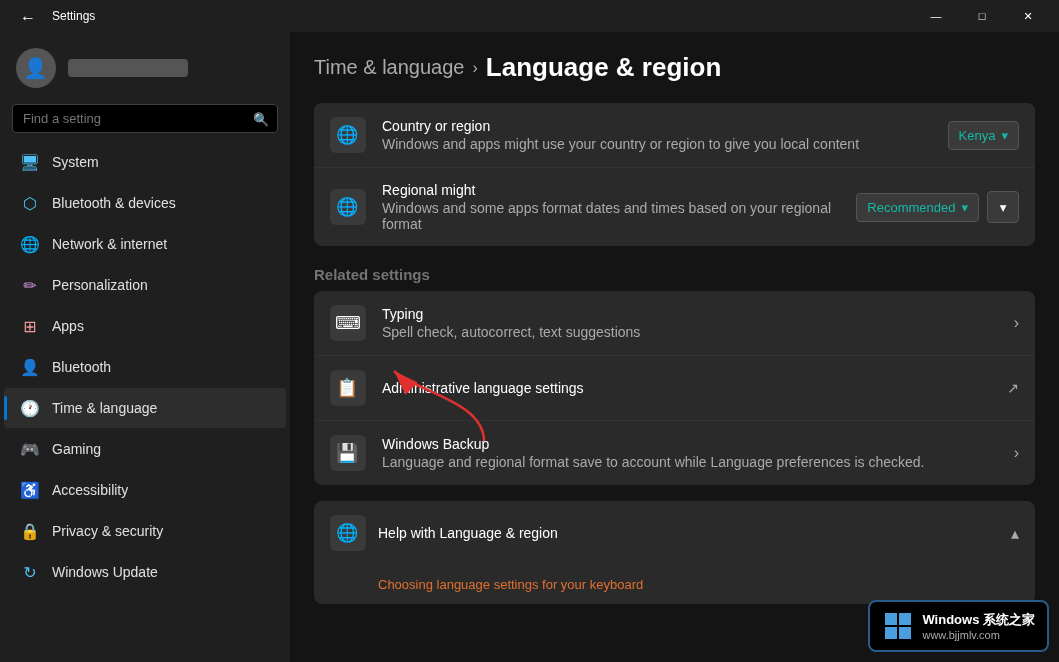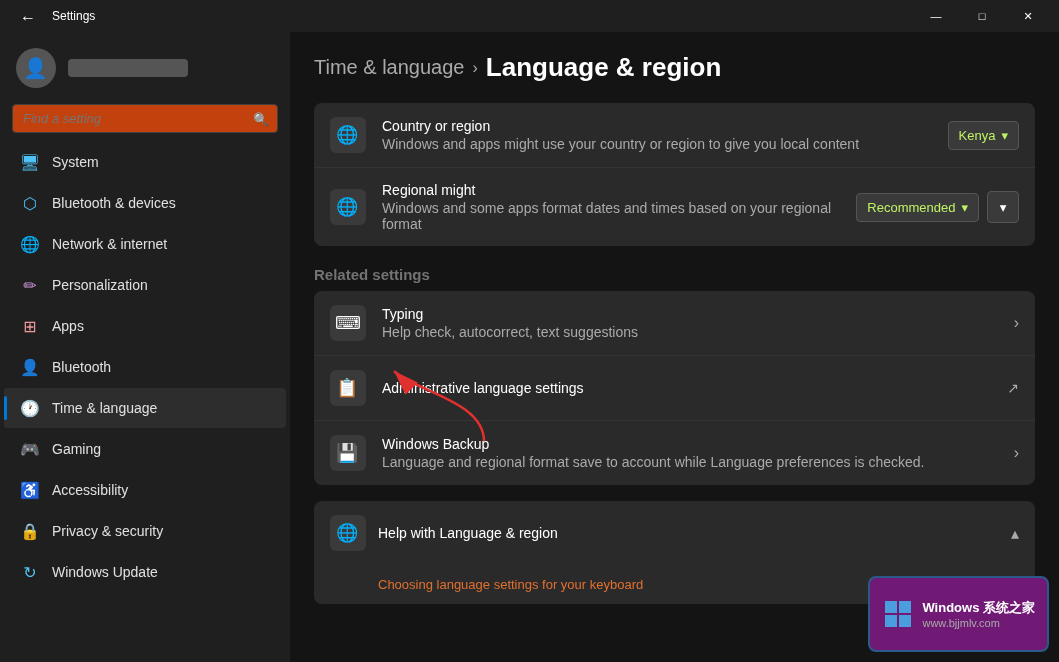--- a/index.html
+++ b/index.html
@@ -86,28 +86,27 @@
       border-radius: 4px;
       width: 120px;
       height: 18px;
     }
     .search-box {
       margin: 4px 12px 8px 12px;
       position: relative;
     }
     .search-input {
       width: 100%;
-      background: #c2410c;
+      background: #000000;
       border: 1px solid #404040;
       border-radius: 4px;
       padding: 6px 32px 6px 10px;
       color: #ccc;
       font-size: 13px;
       outline: none;
-      font-style: italic;
     }
     .search-icon-wrap {
       position: absolute;
       right: 8px;
       top: 50%;
       transform: translateY(-50%);
       color: #aaa;
       font-size: 13px;
     }
     .nav-item {
@@ -232,21 +231,21 @@
       gap: 8px;
     }
     .dropdown-btn {
       display: flex;
       align-items: flex-end;
       gap: 6px;
       background: #3a3a3a;
       border: 1px solid #555;
       border-radius: 4px;
       padding: 6px 10px;
-      color: #bef264;
+      color: #14b8a6;
       font-size: 13px;
       cursor: pointer;
     }
     .expand-btn {
       background: #3a3a3a;
       border: 1px solid #555;
       border-radius: 4px;
       width: 32px;
       height: 32px;
       display: flex;
@@ -293,24 +292,24 @@
       font-size: 13px;
       text-decoration: none;
       cursor: pointer;
     }
 
     
     .windows-watermark {
       position: fixed;
       bottom: 10px;
       right: 10px;
-      background: #701a75;
+      background: #000000;
       border: 2px solid #2a5a8a;
       border-radius: 8px;
-      padding: 20px 12px;
+      padding: 8px 12px;
       display: flex;
       align-items: center;
       gap: 8px;
       font-size: 13px;
       color: #fff;
       z-index: 100;
     }
     .win-logo {
       width: 32px;
       height: 32px;
@@ -459,21 +458,21 @@
         </defs>
         <path d="M 130 100 C 130 60, 60 50, 40 30" stroke="#e03030" stroke-width="2.5" fill="none" marker-end="url(#arrowhead)"></path>
       </svg>
 
       <div class="settings-card">
 
         <div class="settings-row">
           <div class="row-icon">⌨</div>
           <div class="row-text">
             <div class="row-title">Typing</div>
-            <div class="row-desc">Help check, autocorrect, text suggestions</div>
+            <div class="row-desc">Spell check, autocorrect, text suggestions</div>
           </div>
           <div class="row-control">
             <span class="chevron-right">›</span>
           </div>
         </div>
 
         <div class="settings-row">
           <div class="row-icon">📋</div>
           <div class="row-text">
             <div class="row-title">Administrative language settings</div>

